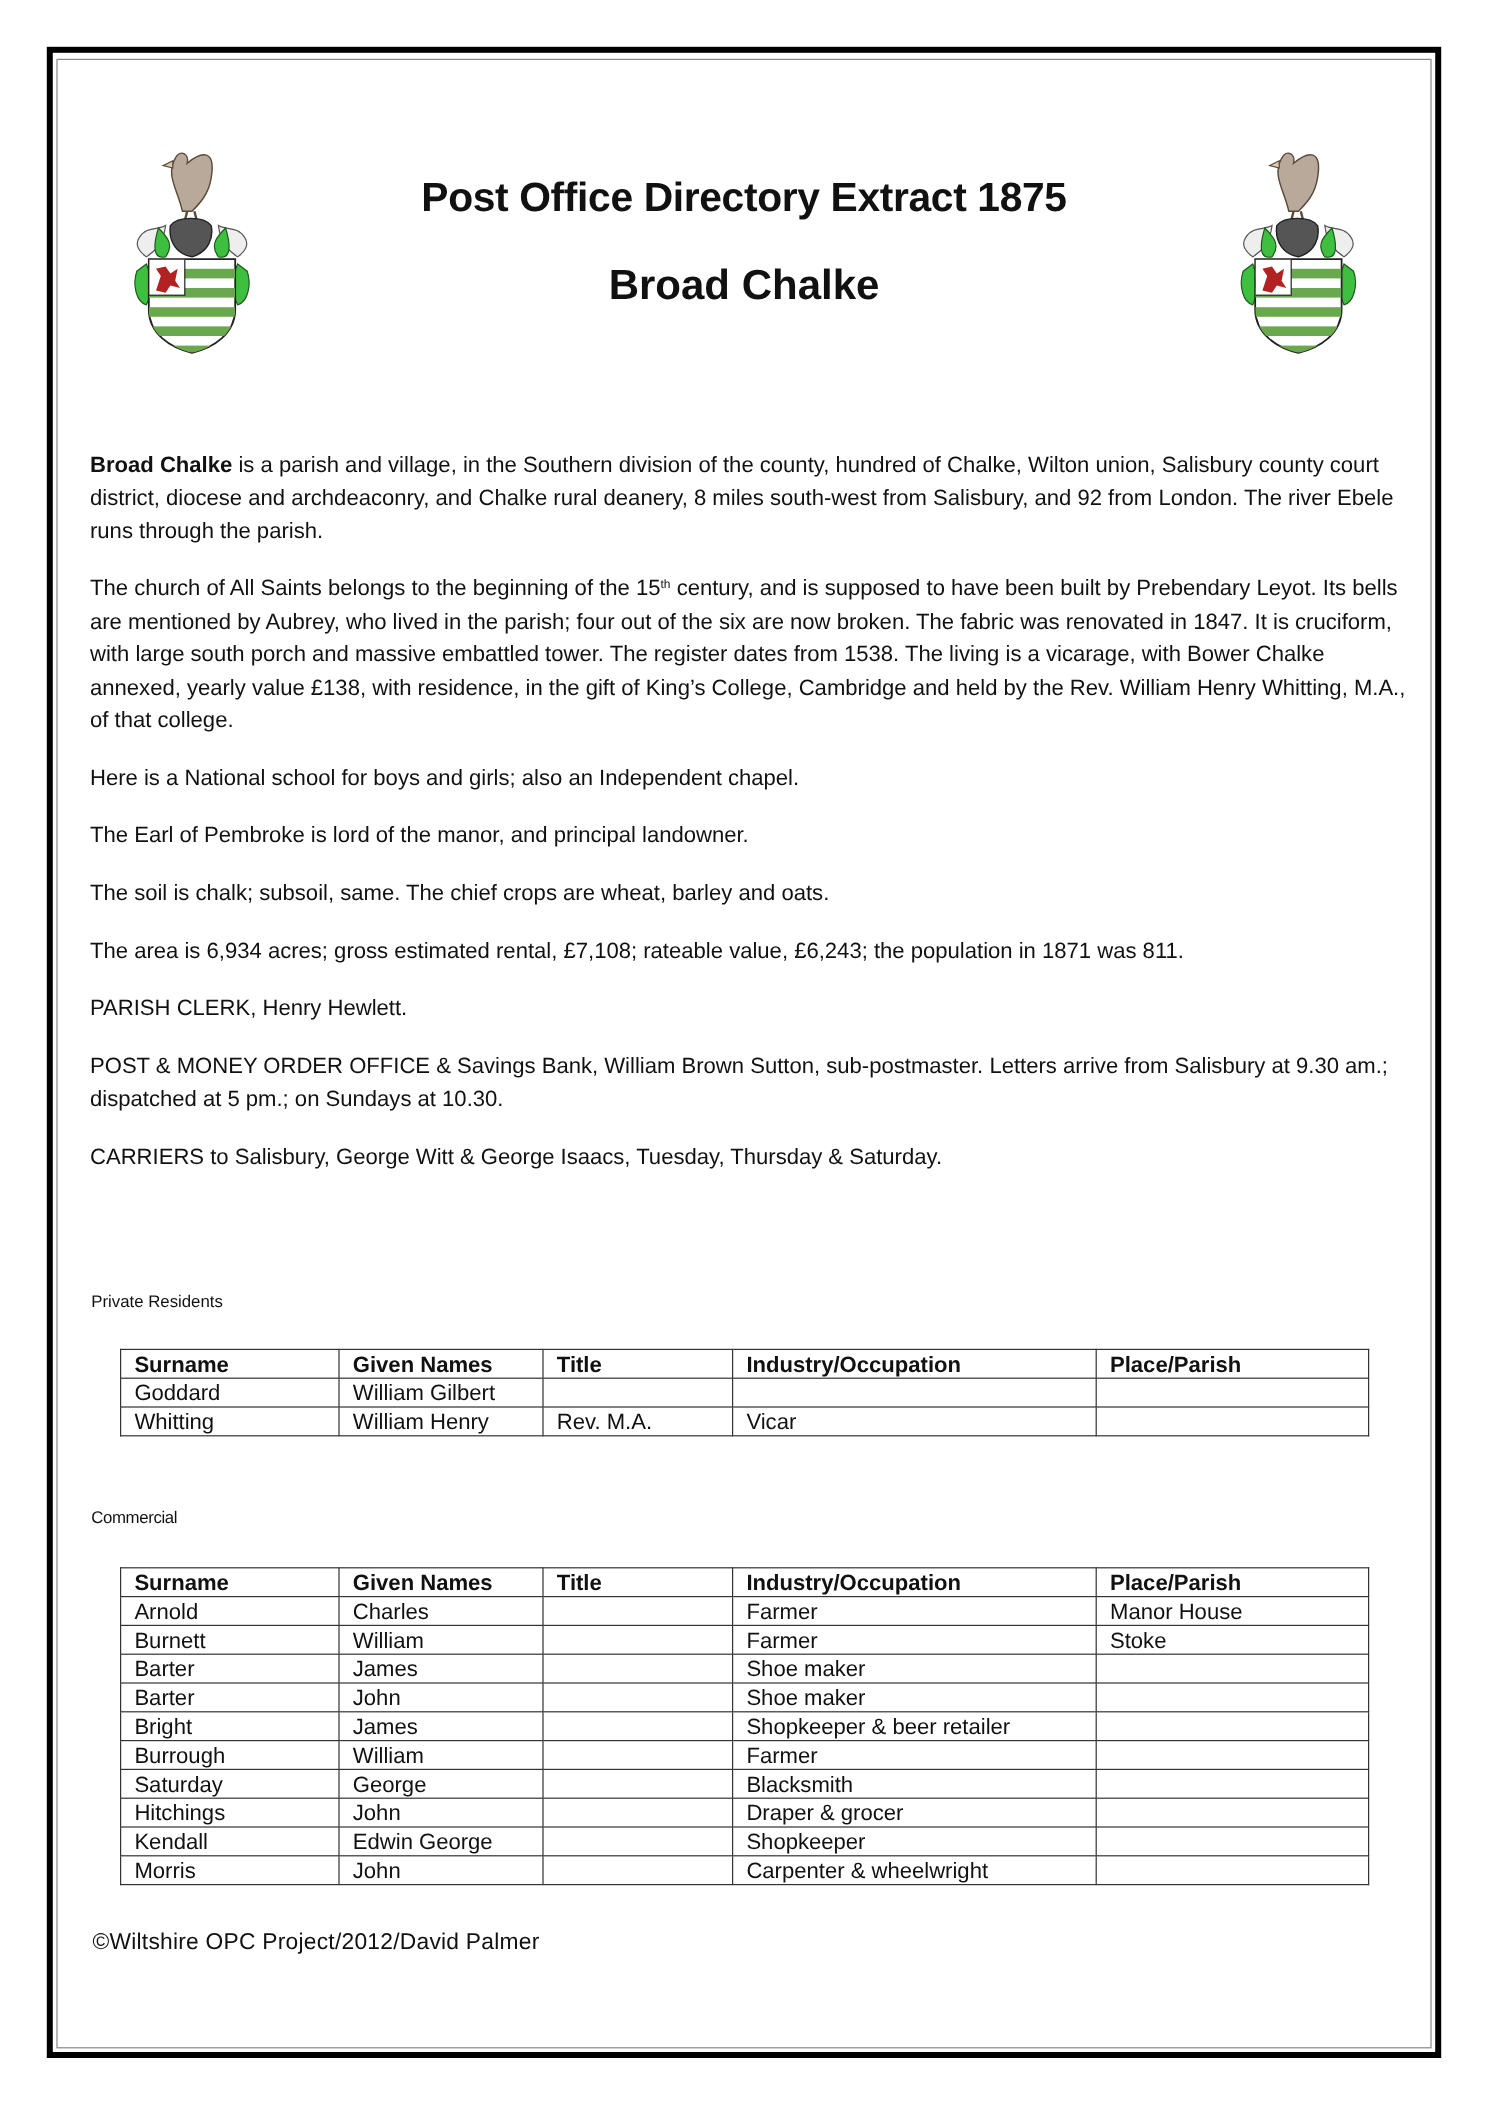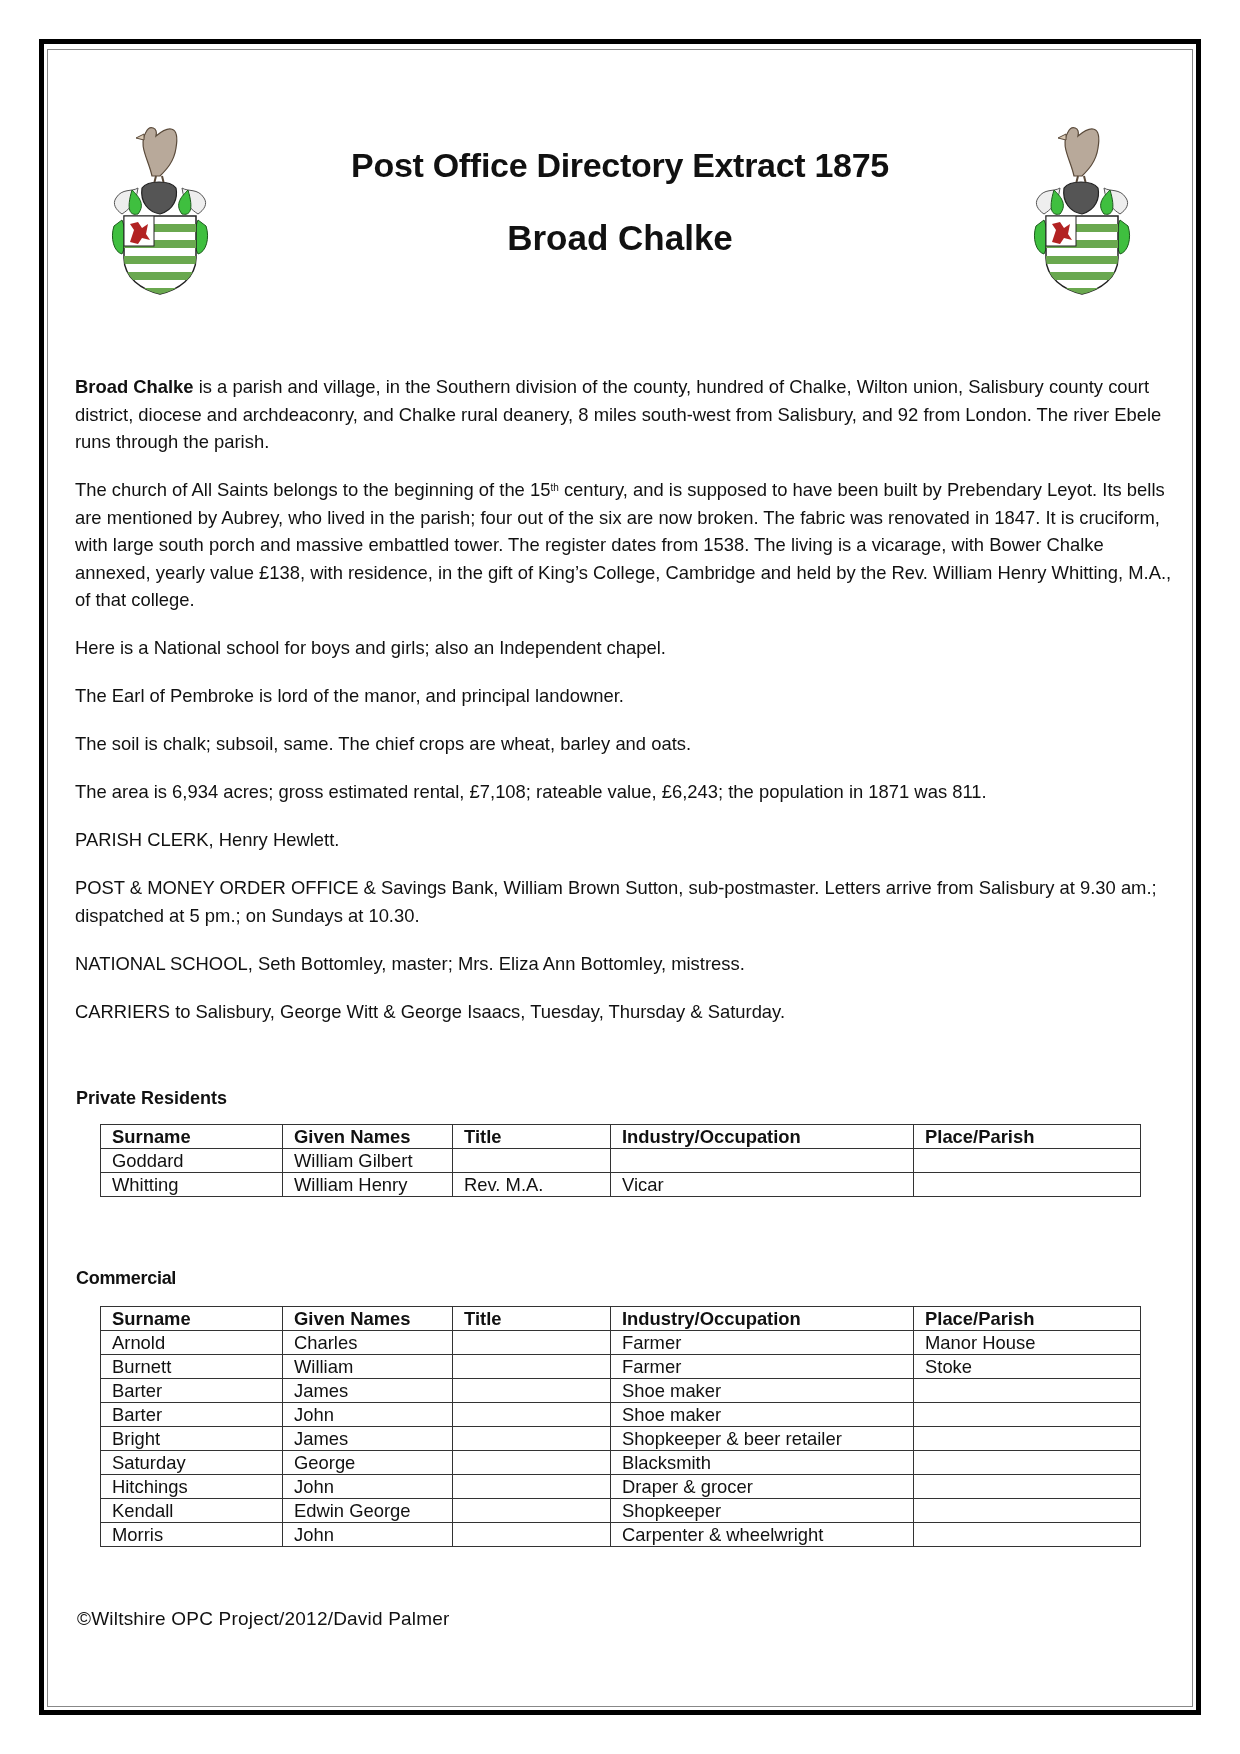--- a/index.html
+++ b/index.html
@@ -8,21 +8,21 @@
   .frame-inner { position: absolute; left: 47px; top: 49px; width: 1146px; height: 1658px; border: 1px solid #888; box-sizing: border-box; }
   .crest { position: absolute; top: 118px; width: 104px; height: 178px; }
   .crest.left { left: 108px; }
   .crest.right { left: 1030px; }
   .title { position: absolute; left: 0; width: 1240px; text-align: center; top: 146px; font-size: 34px; font-weight: bold; letter-spacing: -0.3px; }
   .subtitle { position: absolute; left: 0; width: 1240px; text-align: center; top: 218px; font-size: 35px; font-weight: bold; }
   .body-text { position: absolute; left: 75px; top: 356px; width: 1100px; font-size: 18.4px; line-height: 27.5px; margin-top: 17px; }
   .body-text p { margin: 0 0 20.5px 0; }
   .body-text b { font-weight: bold; }
   sup { font-size: 10px; vertical-align: top; position: relative; top: -2px; }
-  .section-h { position: absolute; left: 76px; font-size: 18px; font-weight: bold; margin-top: 12px; }
+  .section-h { position: absolute; left: 76px; font-size: 14px; font-weight: normal; }
   .section-h.carlito { font-family: "Liberation Sans", sans-serif; letter-spacing: -0.3px; }
   table.dir { position: absolute; left: 100px; width: 1041px; border-collapse: collapse; font-size: 18.4px; }
   table.dir td, table.dir th { border: 1.5px solid #333; padding: 0 0 0 11px; height: 23px; line-height: 22px; text-align: left; white-space: nowrap; }
   table.dir th { font-weight: bold; }
   .c1 { width: 170px; } .c2 { width: 158px; margin-left: 14px; } .c3 { width: 146px; } .c4 { width: 291px; } .c5 { width: auto; }
   .footer { position: absolute; left: 77px; top: 1608px; font-size: 19px; letter-spacing: 0.2px; }
 </style>
 </head>
 <body>
 
@@ -90,21 +90,20 @@
 
 <div class="body-text">
   <p><b>Broad Chalke</b><span> is a parish and village, in the Southern division of the county, hundred of Chalke, Wilton union, Salisbury county court district, diocese and archdeaconry, and Chalke rural deanery, 8 miles south-west from Salisbury, and 92 from London. The river Ebele runs through the parish.</span></p>
   <p><span>The church of All Saints belongs to the beginning of the 15</span><sup>th</sup><span> century, and is supposed to have been built by Prebendary Leyot. Its bells are mentioned by Aubrey, who lived in the parish; four out of the six are now broken. The fabric was renovated in 1847. It is cruciform, with large south porch and massive embattled tower. The register dates from 1538. The living is a vicarage, with Bower Chalke annexed, yearly value £138, with residence, in the gift of King’s College, Cambridge and held by the Rev. William Henry Whitting, M.A., of that college.</span></p>
   <p>Here is a National school for boys and girls; also an Independent chapel.</p>
   <p>The Earl of Pembroke is lord of the manor, and principal landowner.</p>
   <p>The soil is chalk; subsoil, same. The chief crops are wheat, barley and oats.</p>
   <p>The area is 6,934 acres; gross estimated rental, £7,108; rateable value, £6,243; the population in 1871 was 811.</p>
   <p>PARISH CLERK, Henry Hewlett.</p>
   <p>POST &amp; MONEY ORDER OFFICE &amp; Savings Bank, William Brown Sutton, sub-postmaster. Letters arrive from Salisbury at 9.30 am.; dispatched at 5 pm.; on Sundays at 10.30.</p>
-  <p>NATIONAL SCHOOL, Seth Bottomley, master; Mrs. Eliza Ann Bottomley, mistress.</p>
   <p>CARRIERS to Salisbury, George Witt &amp; George Isaacs, Tuesday, Thursday &amp; Saturday.</p>
 </div>
 
 <div class="section-h" style="top:1076px;">Private Residents</div>
 
 <table class="dir" style="top:1124px;">
   <thead>
     <tr>
       <th class="c1">Surname</th>
       <th class="c2">Given Names</th>
@@ -173,20 +172,27 @@
         <td></td>
       </tr>
     <tr>
         <td>Bright</td>
         <td>James</td>
         <td></td>
         <td>Shopkeeper &amp; beer retailer</td>
         <td></td>
       </tr>
     <tr>
+        <td>Burrough</td>
+        <td>William</td>
+        <td></td>
+        <td>Farmer</td>
+        <td></td>
+      </tr>
+    <tr>
         <td>Saturday</td>
         <td>George</td>
         <td></td>
         <td>Blacksmith</td>
         <td></td>
       </tr>
     <tr>
         <td>Hitchings</td>
         <td>John</td>
         <td></td>

